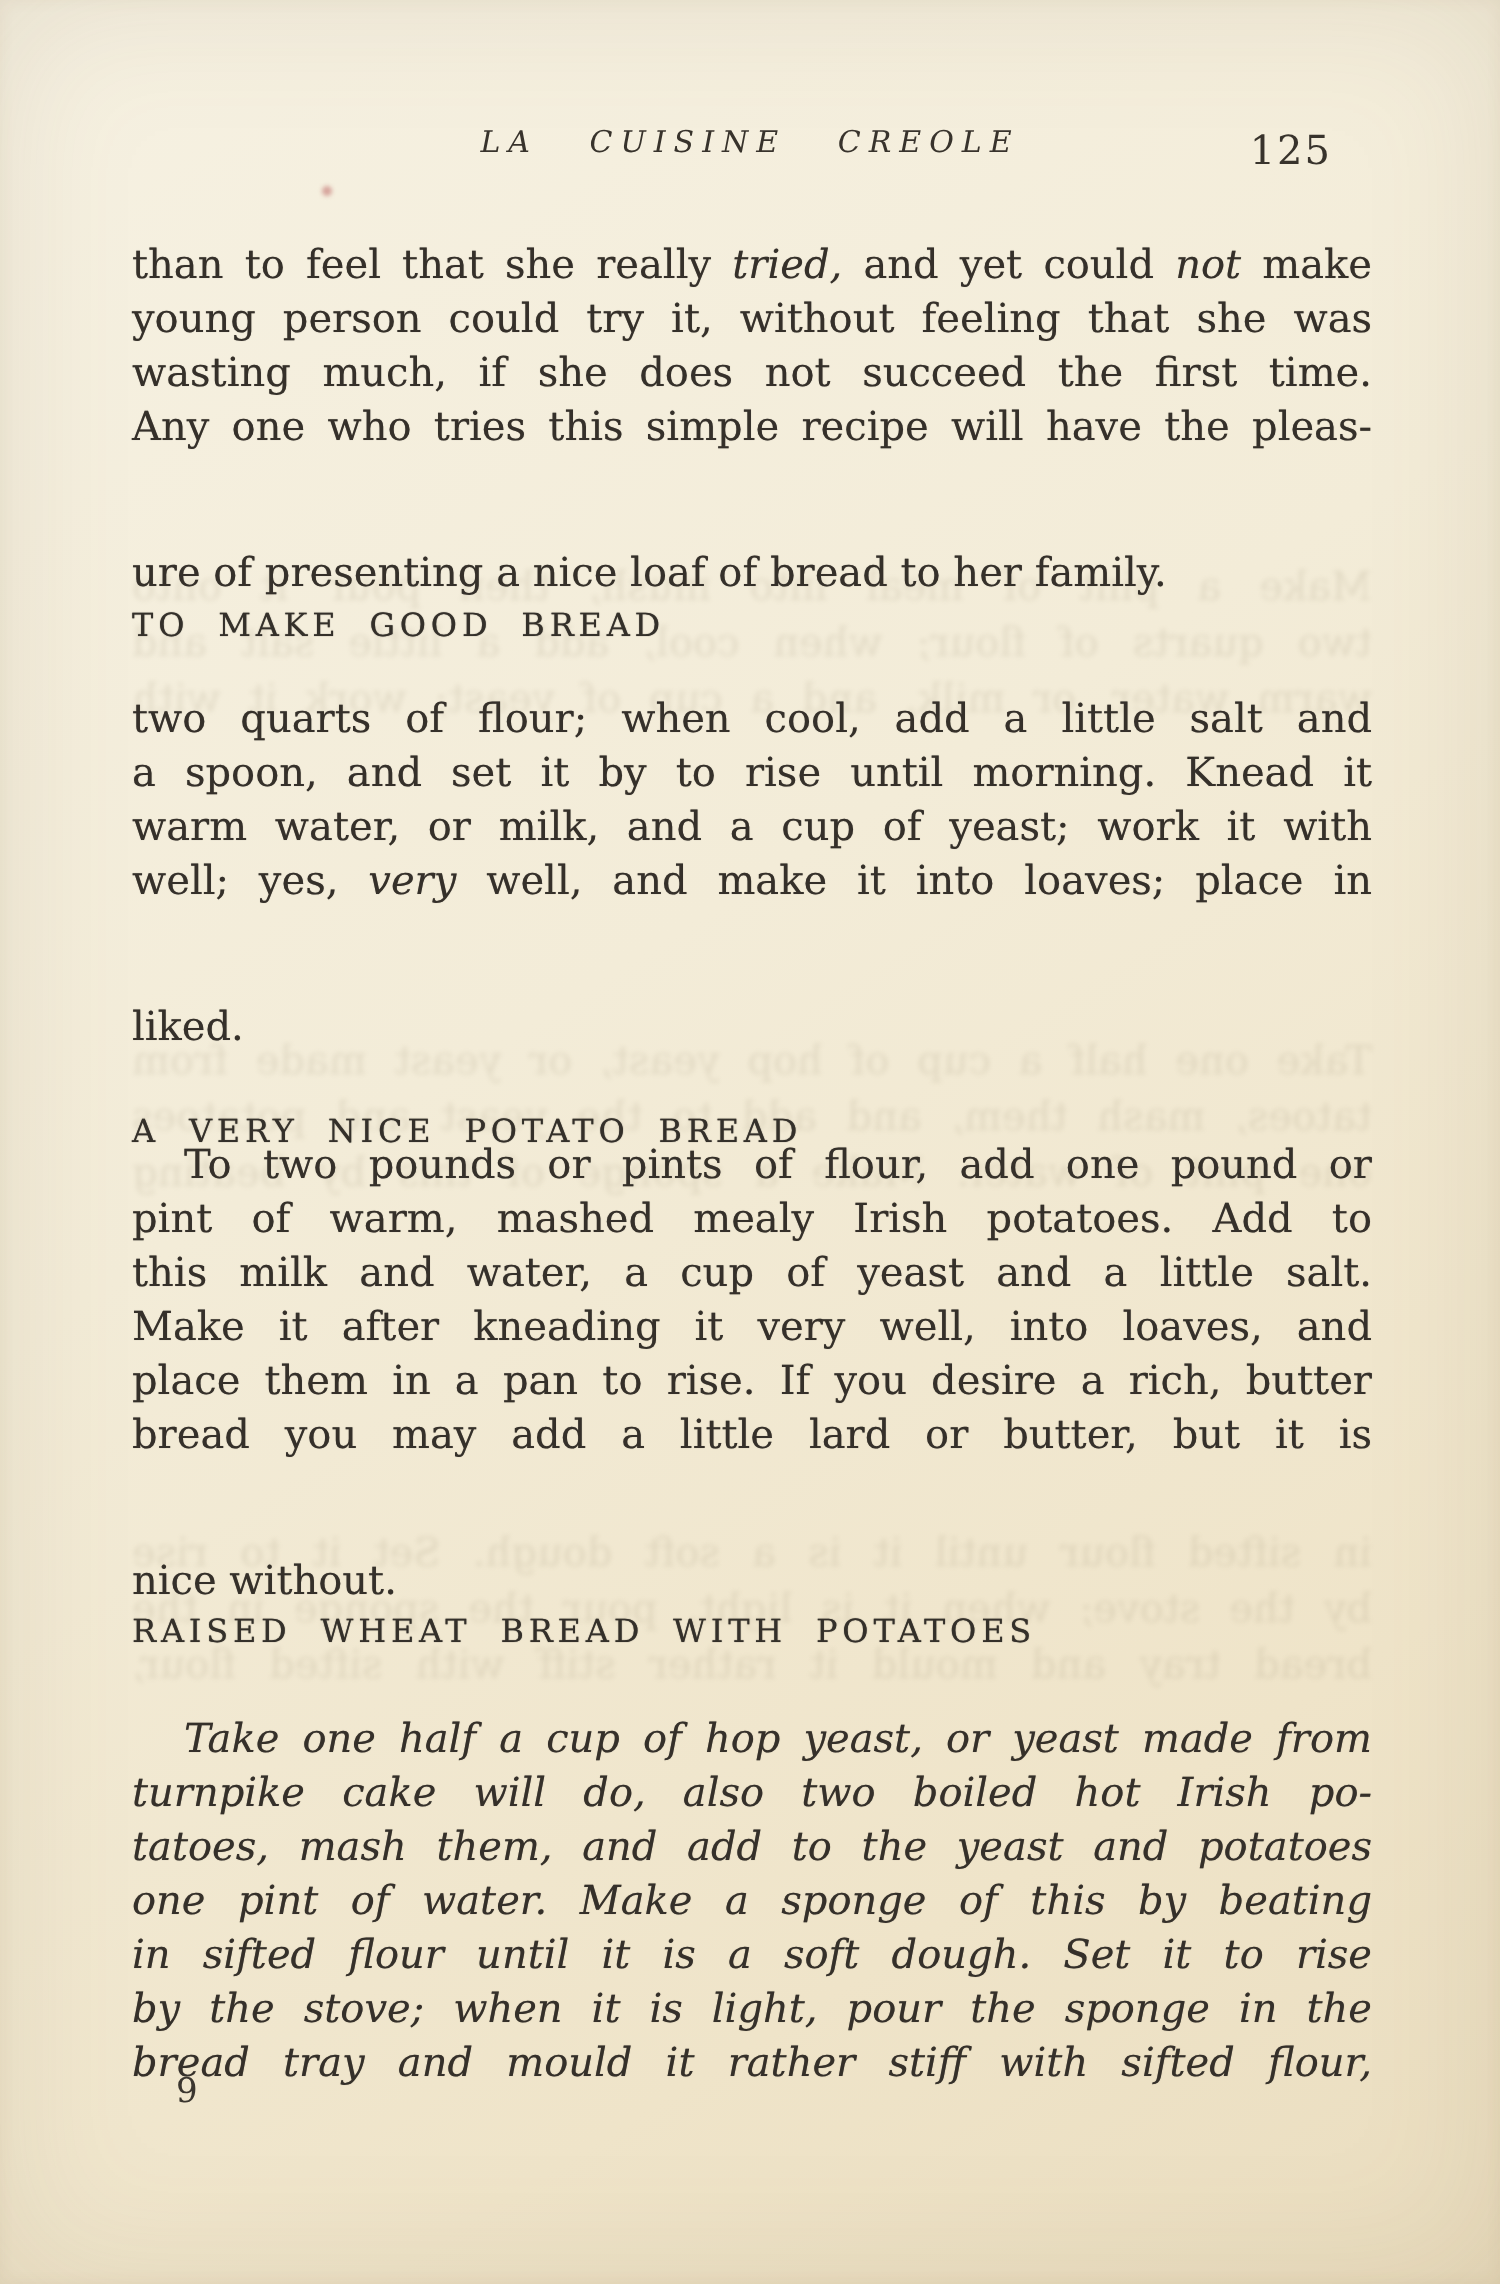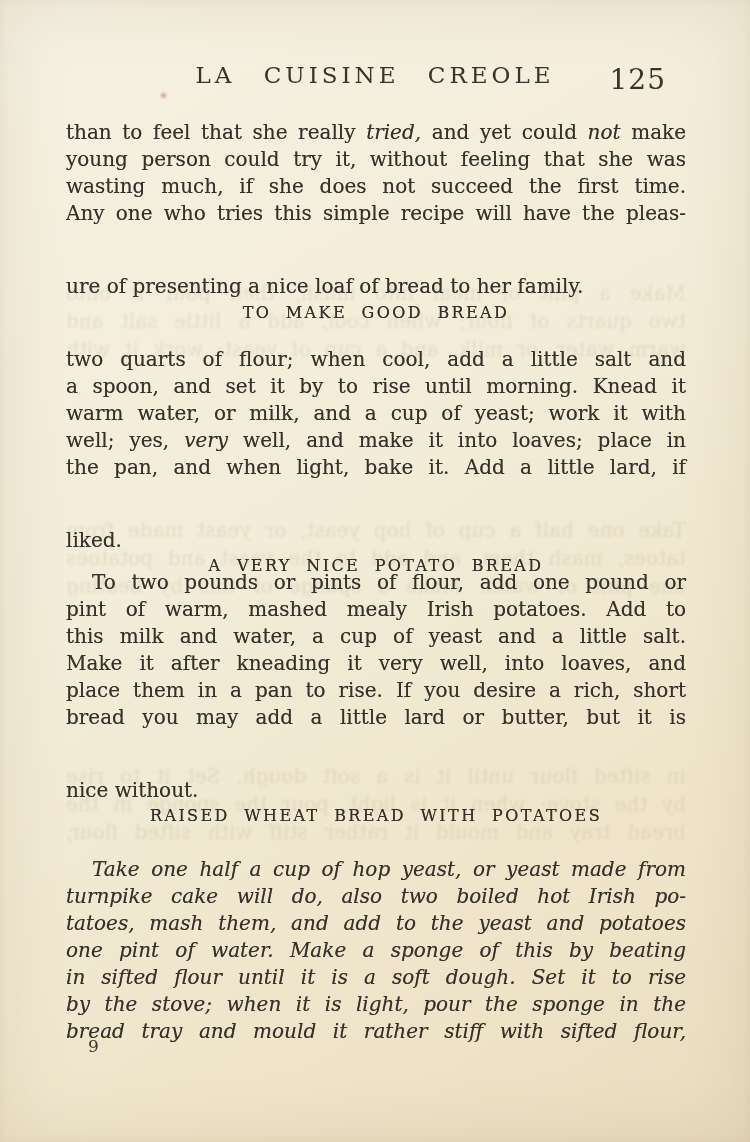--- a/index.html
+++ b/index.html
@@ -11,49 +11,49 @@
     background: linear-gradient(148deg, #f6f1e2 0%, #f3ecd8 42%, #efe4c9 78%, #eaddbf 100%);
     box-shadow: inset 0 0 70px rgba(125,103,60,0.13), inset 0 0 8px rgba(125,103,60,0.07);
     font-family: "DejaVu Serif", "Liberation Serif", serif;
     color: #35302a;
   }
 
   
   .running-head {
     position: absolute; top: 62px; left: 0; width: 100%;
     text-align: center;
-    font-size: 23px;
+    font-style: italic;
+    font-size: 15px;
     letter-spacing: 4px;
     word-spacing: 17px;
     color: #38332c;
   }
   .page-number {
     position: absolute; top: 63px; right: 84px;
-    font-size: 28px;
+    font-size: 20px;
     letter-spacing: 1px;
     color: #38332c;
   }
 
   
   .text-block {
     position: absolute; left: 66px; width: 620px;
     font-size: 20px;
     line-height: 27px;
     z-index: 2;
     text-shadow: 0 0 0.35px rgba(53,48,42,0.55);
   }
   .line { text-align: justify; text-align-last: justify; white-space: normal; }
   .line.last { text-align-last: left; margin-top: 46px; }
   .line.indent { padding-left: 26px; }
   em { font-style: italic; }
 
   .recipe-heading {
     position: absolute; left: 66px; width: 620px;
     margin: 0;
-    text-align: center;
     font-size: 16px;
     font-weight: normal;
     letter-spacing: 2.4px;
     word-spacing: 7px;
     color: #34302a;
     z-index: 2;
     text-shadow: 0 0 0.5px rgba(52,48,42,0.8);
   }
 
   .signature-mark {
@@ -120,31 +120,30 @@
     <div class="line">Any one who tries this simple recipe will have the pleas-</div>
     <div class="line last">ure of presenting a nice loaf of bread to her family.</div>
   </div>
 
   <h2 class="recipe-heading" style="top:303px;">TO MAKE GOOD BREAD</h2>
   <div class="text-block" style="top:346px;">
     <div class="line">two quarts of flour; when cool, add a little salt and</div>
     <div class="line">a spoon, and set it by to rise until morning.  Knead it</div>
     <div class="line">warm water, or milk, and a cup of yeast; work it with</div>
     <div class="line">well; yes, <em>very</em> well, and make it into loaves; place in</div>
-    <div class="line">the pan, and when light, bake it.  Add a little lard, if</div>
     <div class="line last">liked.</div>
   </div>
 
   <h2 class="recipe-heading" style="top:556px;">A VERY NICE POTATO BREAD</h2>
   <div class="text-block" style="top:569px;">
     <div class="line indent">To two pounds or pints of flour, add one pound or</div>
     <div class="line">pint of warm, mashed mealy Irish potatoes.  Add to</div>
     <div class="line">this milk and water, a cup of yeast and a little salt.</div>
     <div class="line">Make it after kneading it very well, into loaves, and</div>
-    <div class="line">place them in a pan to rise.  If you desire a rich, short</div>
+    <div class="line">place them in a pan to rise.  If you desire a rich, butter</div>
     <div class="line">bread you may add a little lard or butter, but it is</div>
     <div class="line last">nice without.</div>
   </div>
 
   <h2 class="recipe-heading" style="top:806px;">RAISED WHEAT BREAD WITH POTATOES</h2>
   <div class="text-block" style="top:856px;font-style:italic;">
     <div class="line indent">Take one half a cup of hop yeast, or yeast made from</div>
     <div class="line">turnpike cake will do, also two boiled hot Irish po-</div>
     <div class="line">tatoes, mash them, and add to the yeast and potatoes</div>
     <div class="line">one pint of water.  Make a sponge of this by beating</div>

